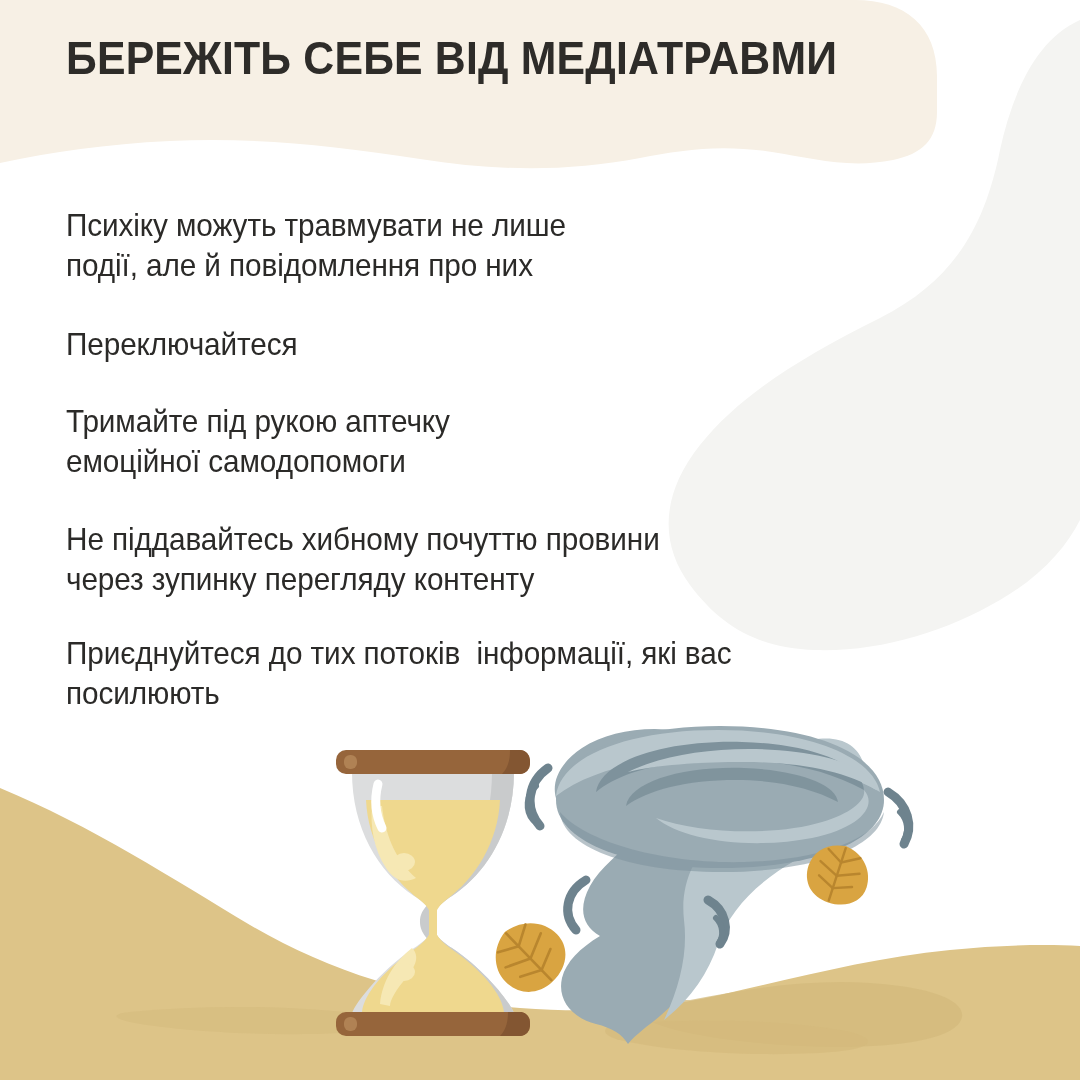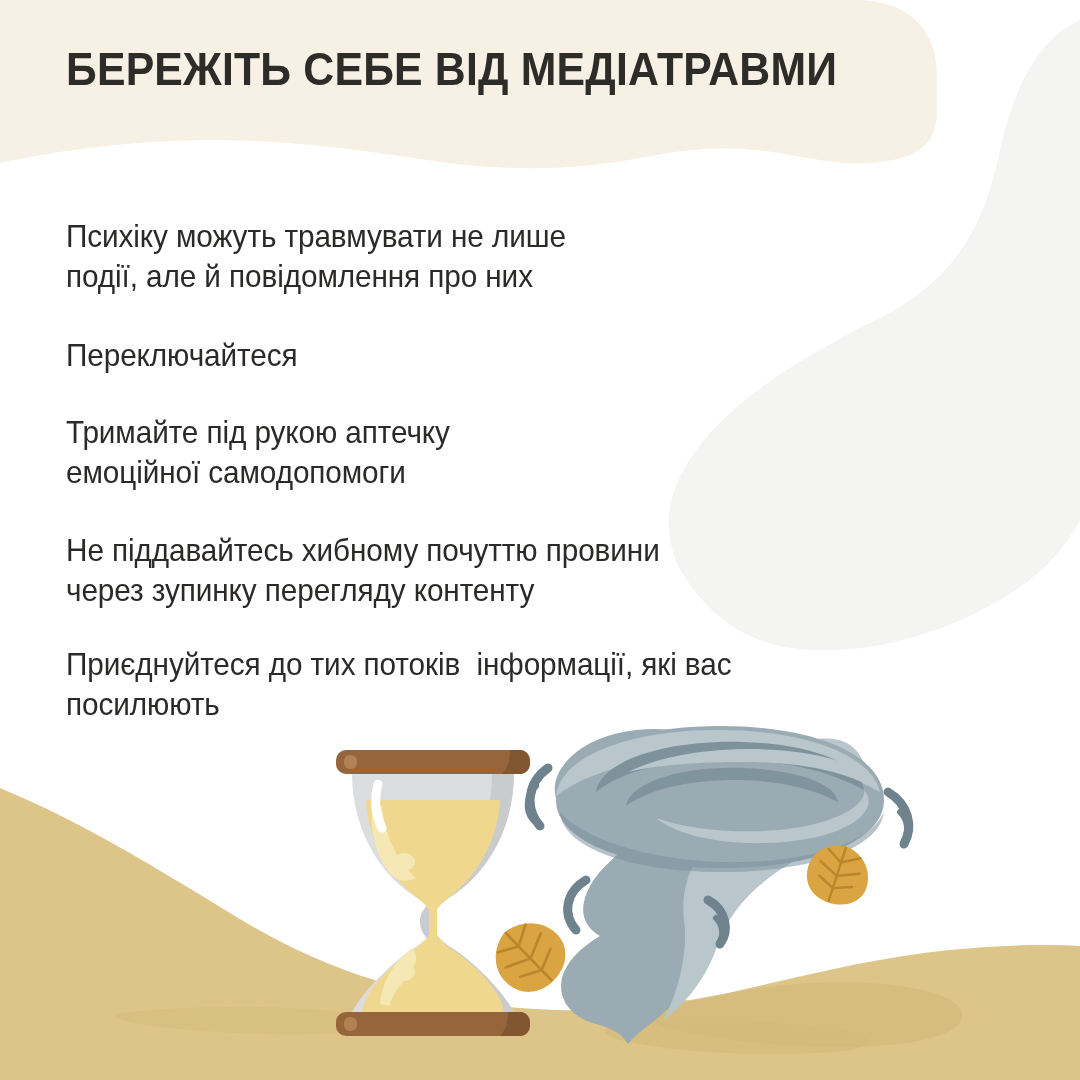--- a/index.html
+++ b/index.html
@@ -28,21 +28,20 @@
     left: 0;
     top: 0;
     width: 1080px;
     height: 1080px;
     pointer-events: none;
   }
   #content {
     position: absolute;
     inset: 0;
     z-index: 5;
-    margin-top: 11px;
   }
 
   .headline {
     position: absolute;
     left: 66px;
     top: 34px;
     width: 840px;
     font-size: 46px;
     line-height: 1.08;
     font-weight: 700;

